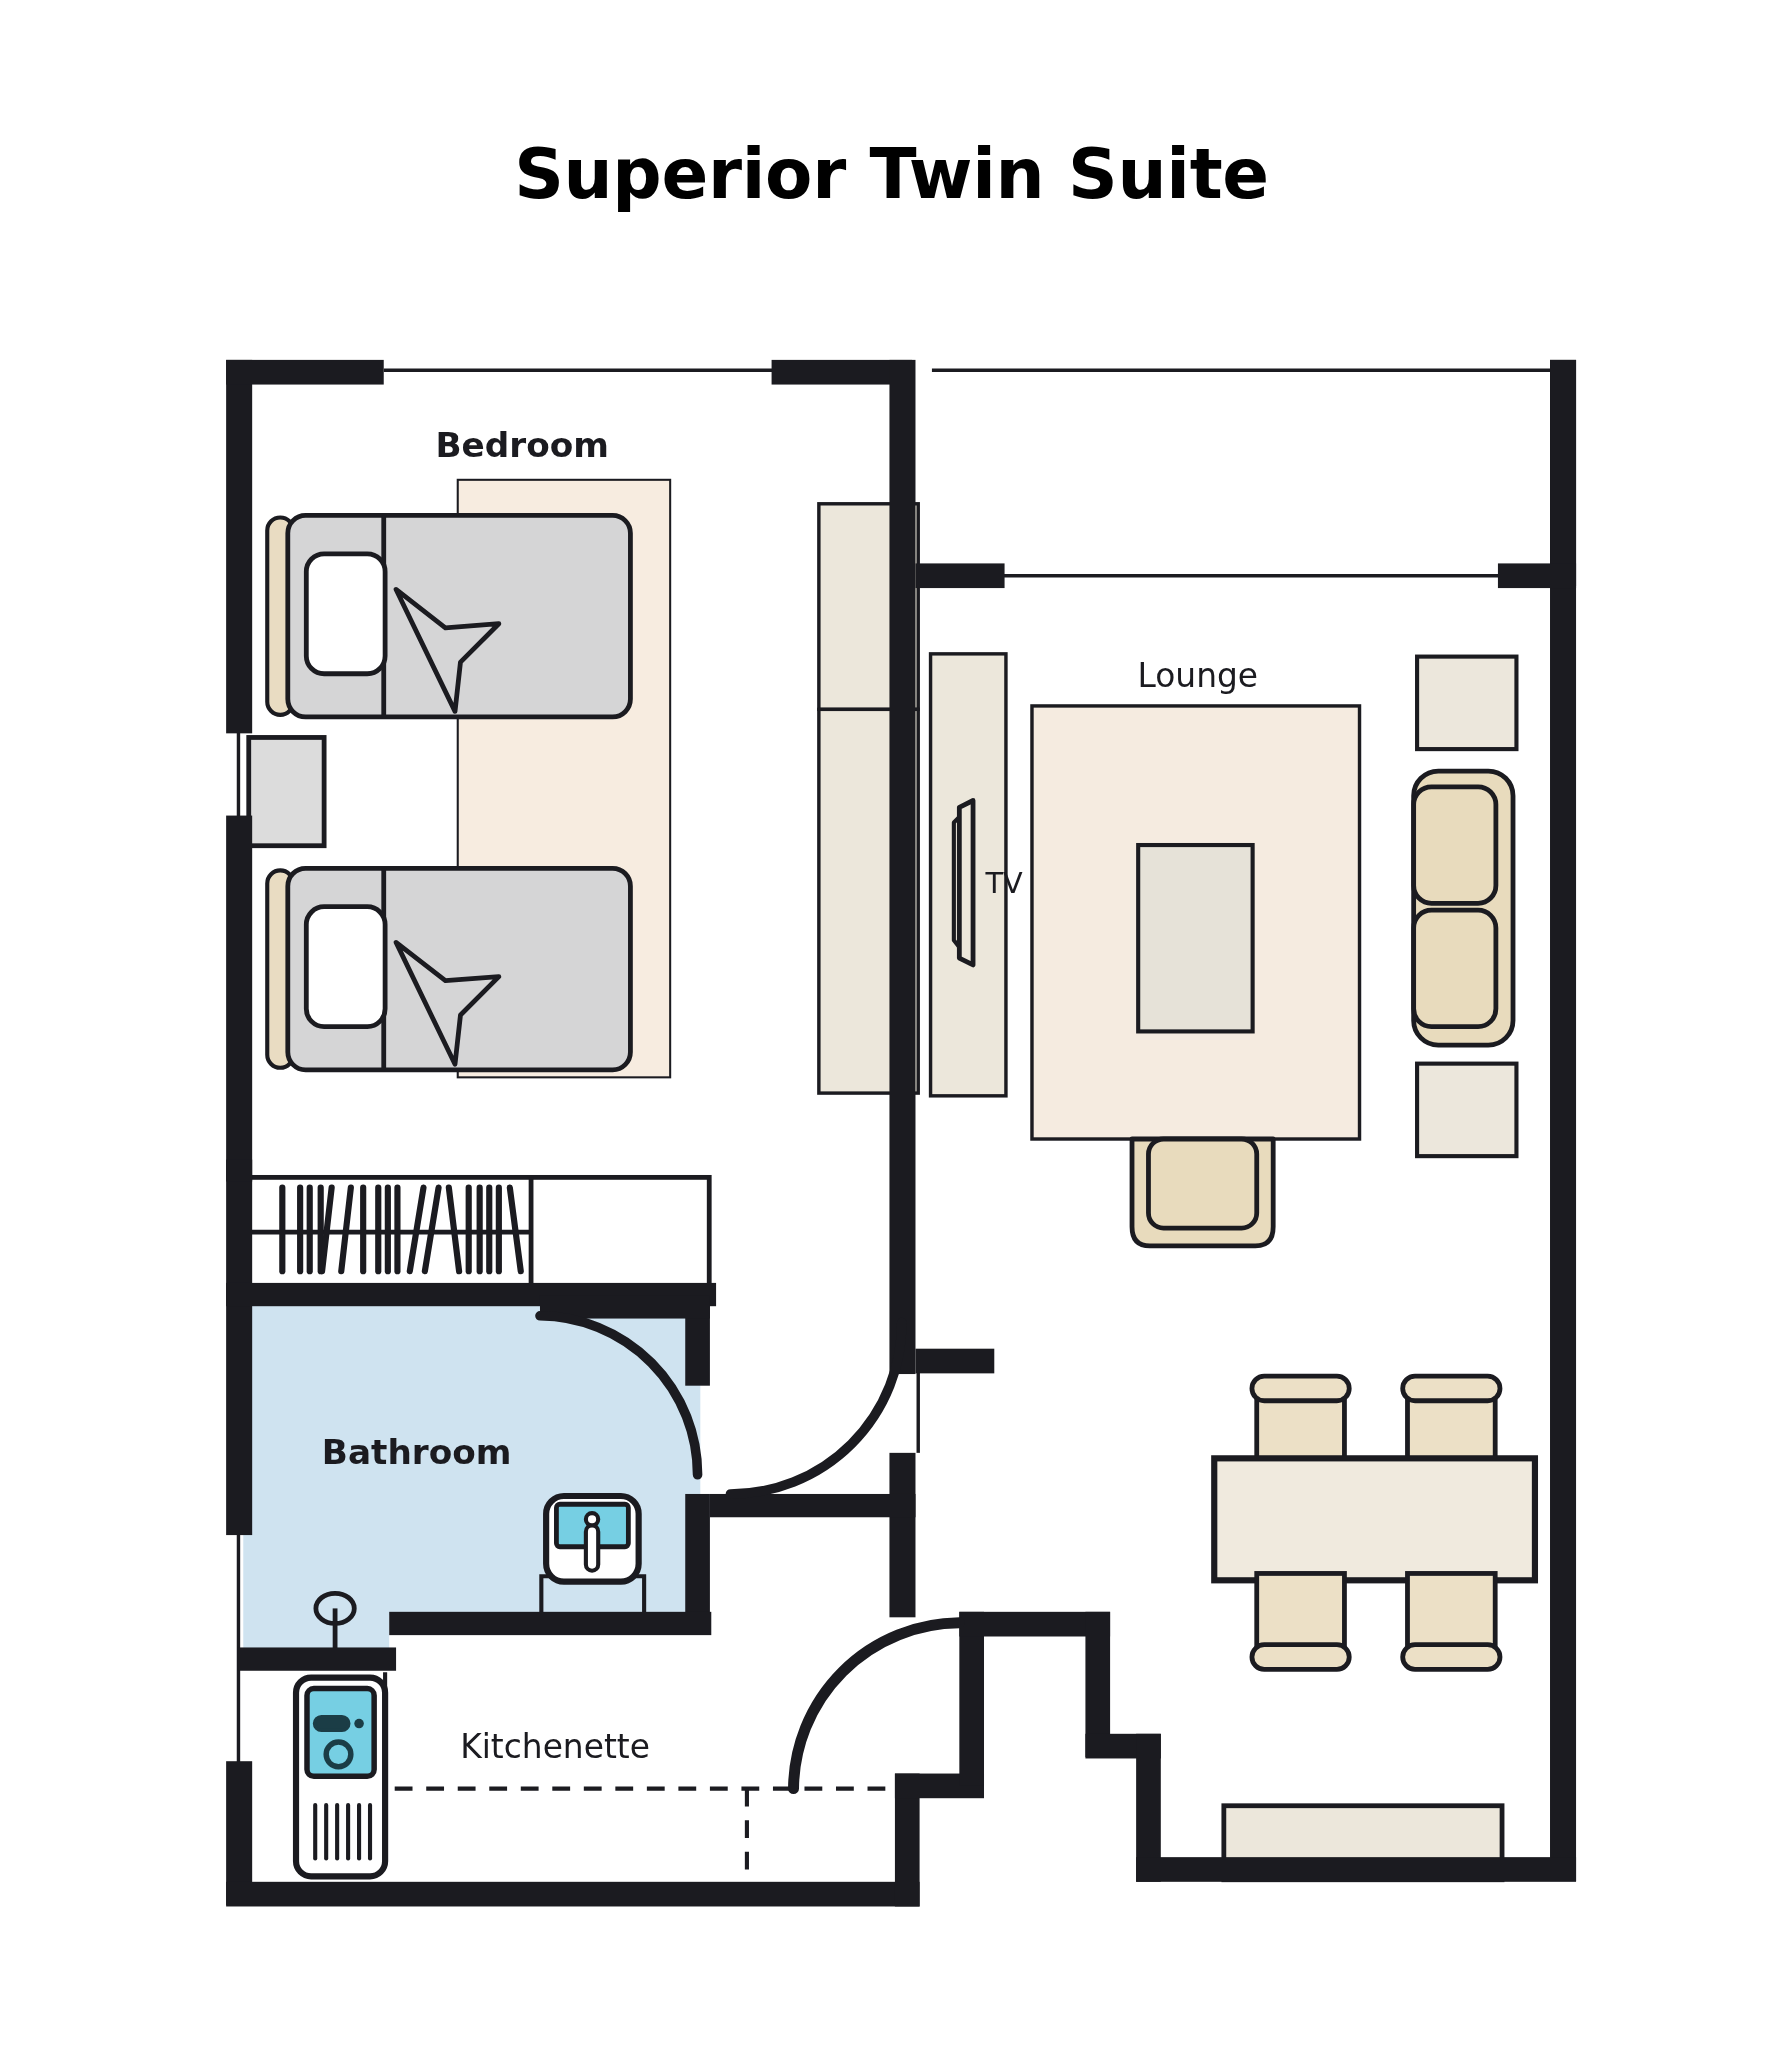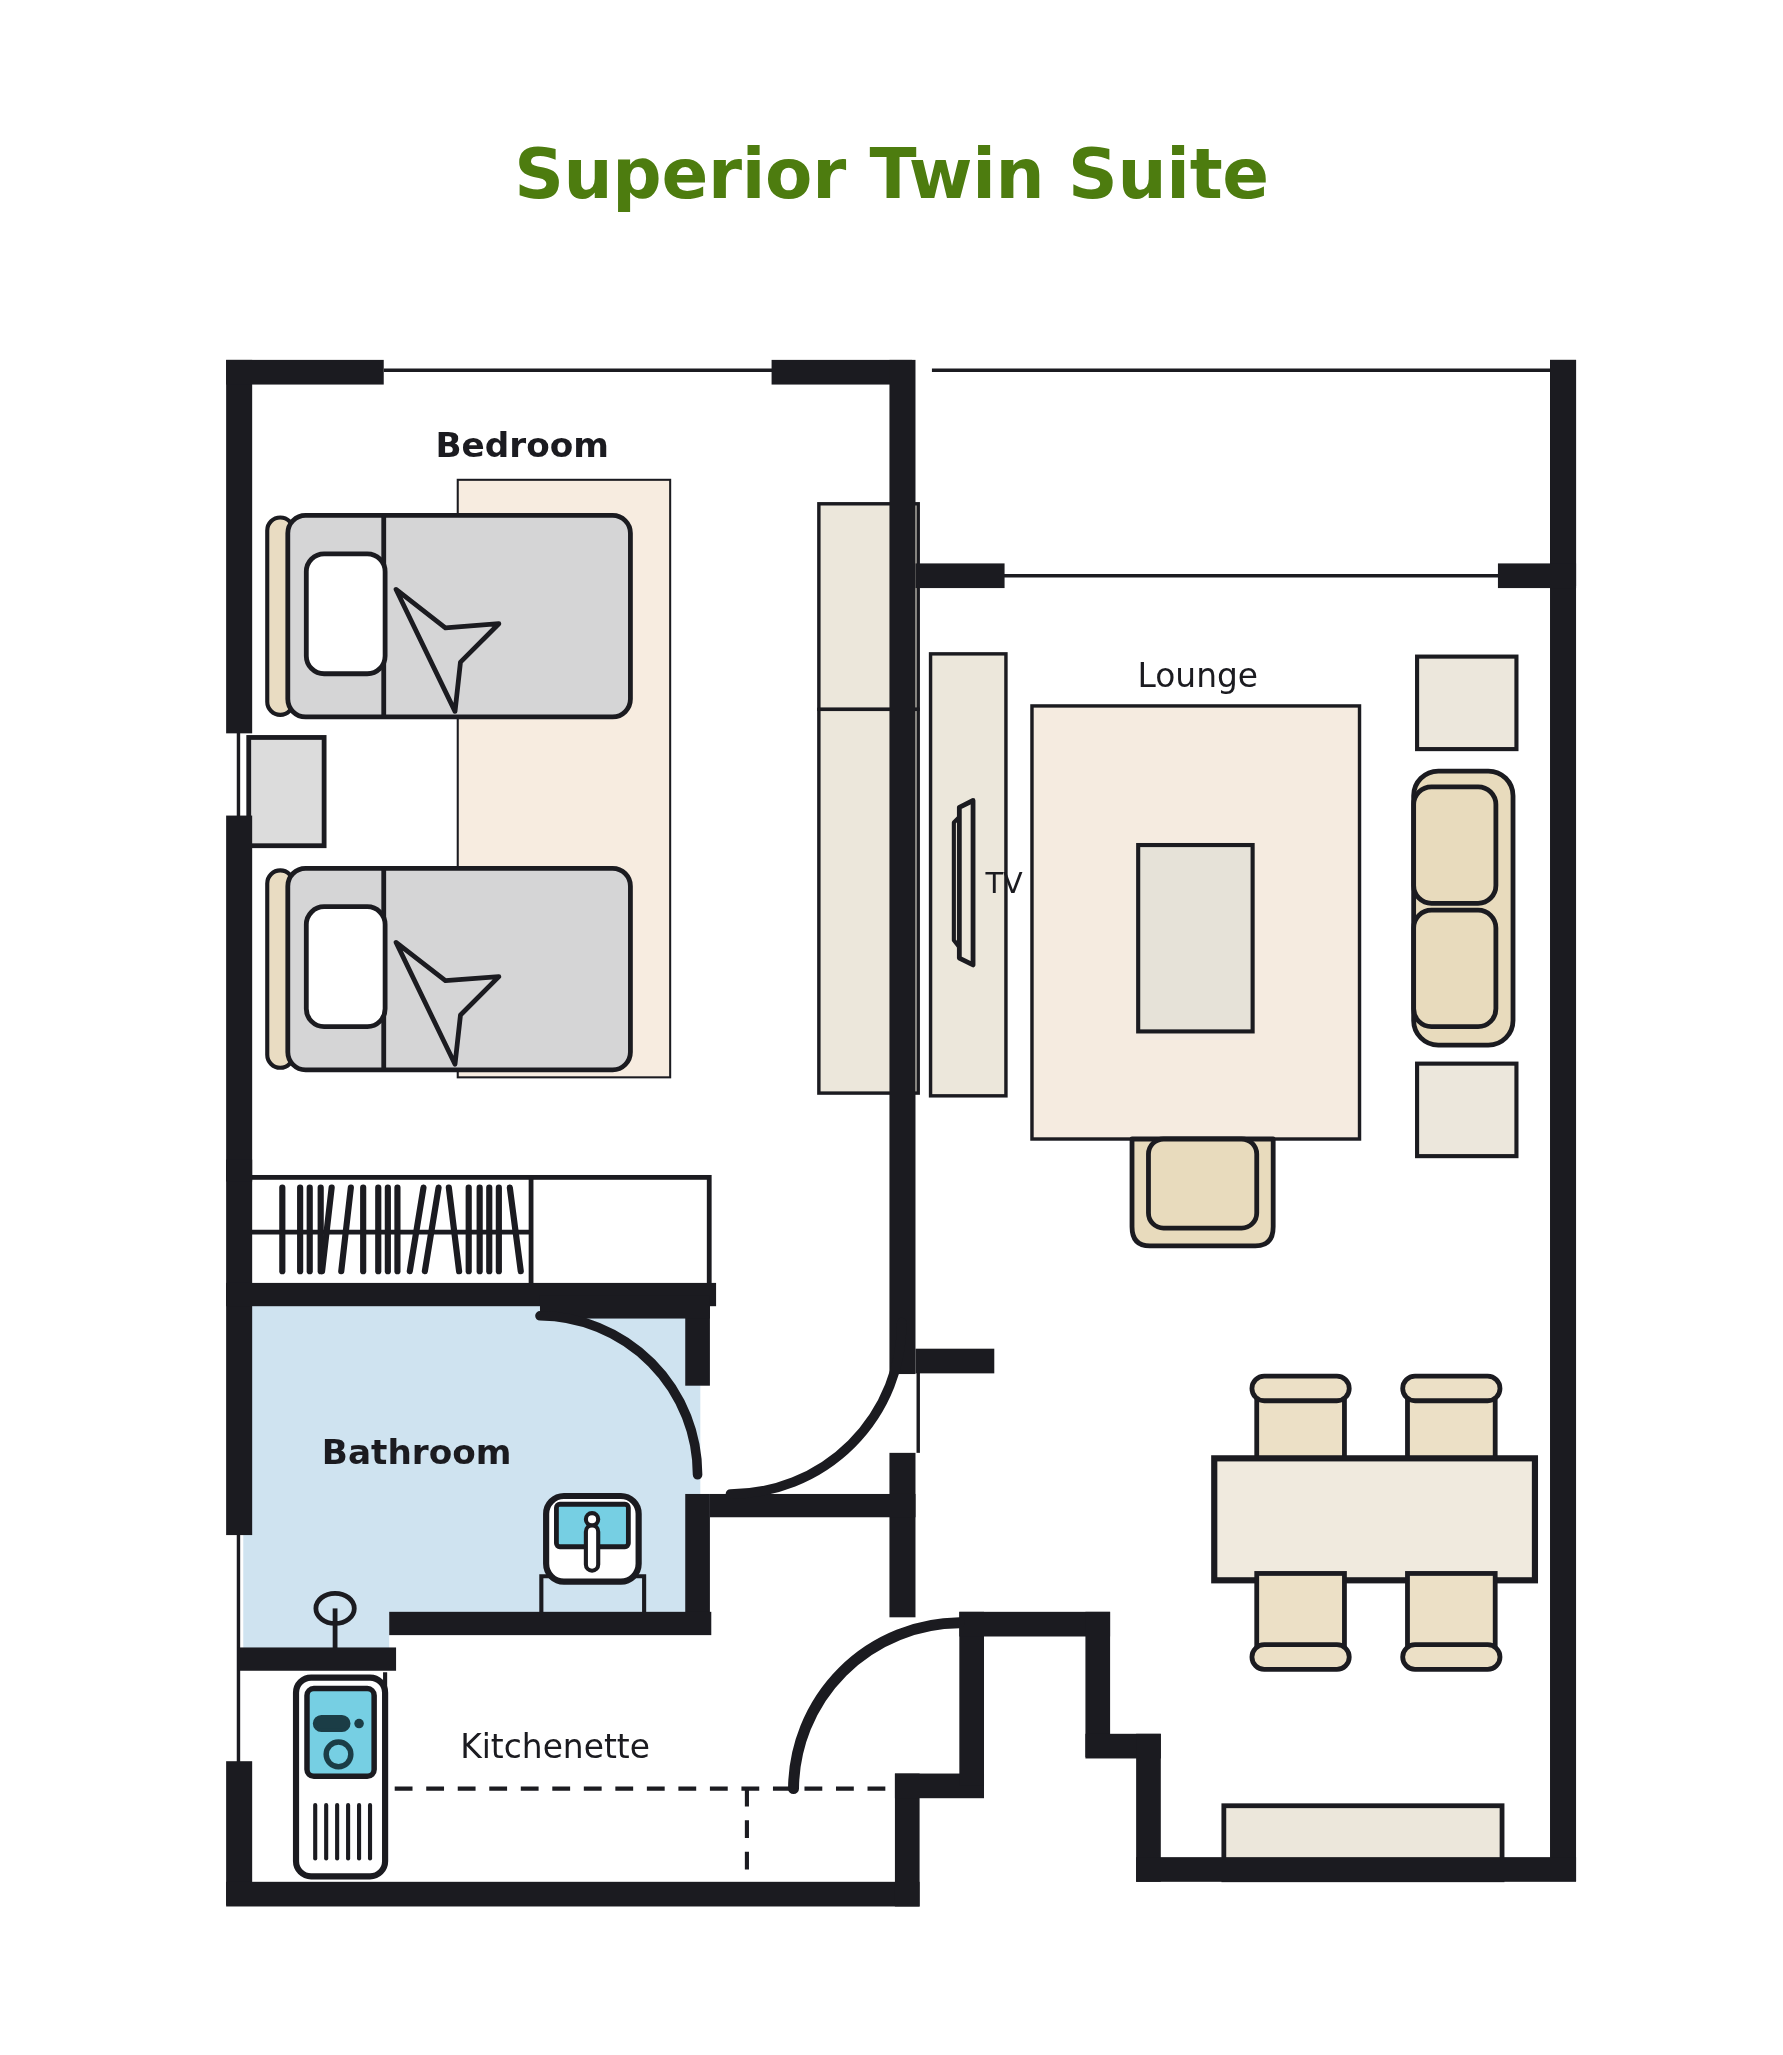--- a/index.html
+++ b/index.html
@@ -1,20 +1,20 @@
 <!DOCTYPE html>
 <html style="font-size:11px"><head>
 <meta charset="utf-8">
 <style>
   html,body{margin:0;padding:0;background:#ffffff;}
   body{width:1783px;height:2056px;font-family:"Liberation Sans",sans-serif;overflow:hidden;}
   #stage{position:relative;width:1783px;height:2056px;background:#ffffff;}
   #title{
     position:absolute;left:0;top:134px;width:1783px;text-align:center;
-    font-size:69px;font-weight:bold;color:#4d7c0f;letter-spacing:-0.3px;
+    font-size:69px;font-weight:bold;color:#000000;letter-spacing:-0.3px;
     font-family:"DejaVu Sans","Liberation Sans",sans-serif;
   }
   svg#plan{position:absolute;left:0;top:0;width:1783px;height:2056px;}
   .roomlbl{
     font-family:"DejaVu Sans","Liberation Sans",sans-serif;
     fill:#1b1b20; text-anchor:middle; dominant-baseline:middle;
   }
   .lbl-bold{font-weight:bold;font-size:50px;}
   .lbl-reg{font-weight:normal;font-size:48px;}
   .lbl-tv{font-weight:normal;font-size:42px;text-anchor:start;}

